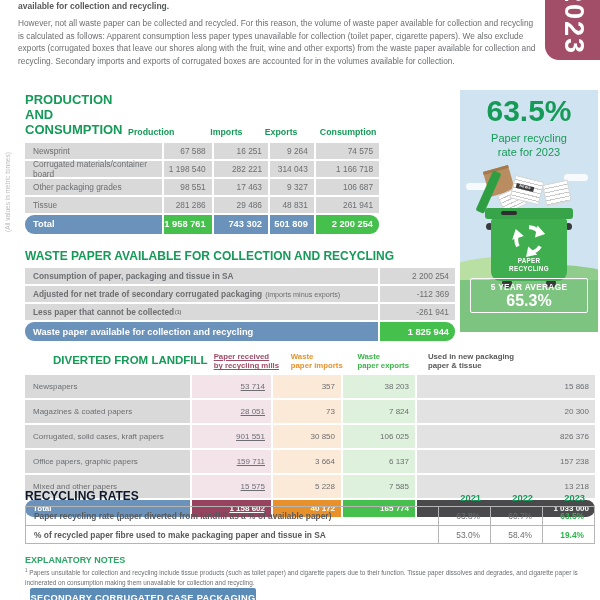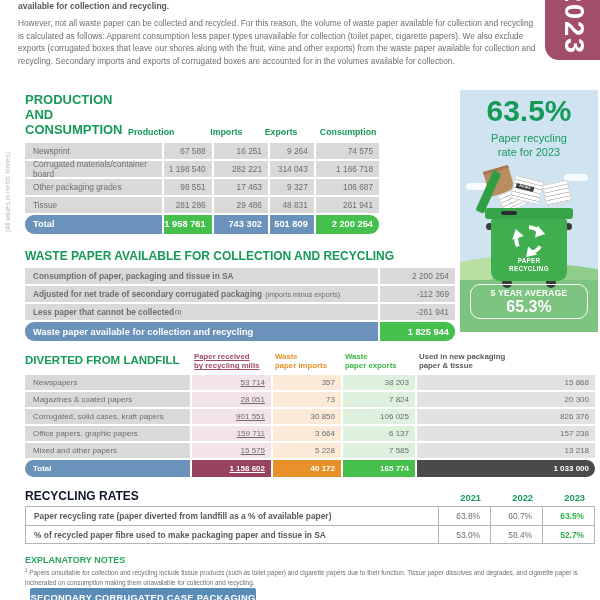--- a/index.html
+++ b/index.html
@@ -64,43 +64,43 @@
   .lid { position:absolute; top:118px; left:25px; width:88px; height:11px; background:#38a449; border-radius:3px; }
   .lid-slot { position:absolute; top:3px; left:16px; width:16px; height:4px; background:#2e2e30; border-radius:2px; }
   .bin-body { position:absolute; top:129px; left:31px; width:76px; height:62px; background:#3fae4e;
     border-radius:2px 2px 9px 9px; display:flex; flex-direction:column; align-items:center; z-index:3; }
   .knob { position:absolute; width:7px; height:7px; background:#3a3a3c; border-radius:50%; top:133px; z-index:2; }
   .k-l { left:26px; } .k-r { left:105px; }
   .wheel { position:absolute; width:10px; height:10px; background:#3a3a3c; border-radius:50%; top:188px; z-index:2; }
   .w-l { left:42px; } .w-r { left:86px; }
   .bin-icon { margin-top:4px; }
   .bin-label { font-size:6.3px; font-weight:bold; color:#fff; text-align:center; line-height:1.25; letter-spacing:.3px; }
-  .avg-box { position:absolute; bottom:13px; left:10px; width:118px; border:1px solid #fff; border-radius:10px;
+  .avg-box { position:absolute; bottom:19px; left:10px; width:118px; border:1px solid #fff; border-radius:2px;
     text-align:center; color:#fff; padding:3px 0 2px; z-index:5; }
   .avg-label { font-size:8.3px; font-weight:bold; letter-spacing:.3px; }
   .avg-value { font-size:16px; font-weight:bold; }
 
   
   .waste { position:absolute; top:249px; left:25px; width:430px; }
   .waste-title { font-size:12px; font-weight:bold; color:#169a58; white-space:nowrap; margin-bottom:5px; }
   .waste .tcell { height:16px; }
   .waste .lab { width:353px; font-weight:bold; }
   .waste .num { width:75px; }
   .waste .total .tcell { height:19px; }
   .waste sup { font-size:5px; vertical-align:super; margin-left:1px; }
   .small-paren { font-weight:normal; font-size:7.2px; margin-left:3px; }
 
   
   .div-sec { position:absolute; top:351px; left:25px; width:570px; }
   .div-head { display:flex; gap:2px; align-items:flex-start; margin-bottom:4px; }
-  .div-title { width:165px; font-size:11.5px; font-weight:bold; color:#169a58; padding-top:3px; }
+  .div-title { width:165px; font-size:11.5px; font-weight:bold; color:#169a58; padding-top:3px;margin-left:28px; }
   .div-head .col { font-size:7.8px; font-weight:bold; line-height:1.2; padding:1px 0 0 2px; }
   .dc1{width:79px;text-decoration:underline;} .dc2{width:68px;} .dc3{width:72px;} .dc4{width:178px;}
   .col-maroon { color:#a04b66; } .col-orange { color:#e8912b; } .col-green { color:#3cb54a; } .col-gray { color:#58595b; }
-  .div-sec .tcell { height:15px; font-size:8px; }
+  .div-sec .tcell { height:23px; font-size:8px; }
   .div-sec .lab { width:165px; }
   .tint-pink { background:#f3e4ea; } .tint-peach { background:#fcead9; }
   .tint-green { background:#def1dc; } .tint-gray { background:#e2e2e2; }
   .div-sec .total .tcell { height:17px; }
 
   
   .rates { position:absolute; top:489px; left:25px; width:570px; }
   .rates-head { display:flex; align-items:flex-end; margin-bottom:3px; }
   .rates-title { flex:1; font-size:12px; font-weight:bold; color:#0f172a; }
   .rates-head .yr { width:52px; text-align:right; padding-right:10px; font-size:9.3px; font-weight:bold; color:#169a58; }
@@ -339,21 +339,21 @@
       <div class="rrow">
         <div class="rlab">Paper recycling rate (paper diverted from landfill as a % of available paper)</div>
         <div class="rval">63.8%</div>
         <div class="rval">60.7%</div>
         <div class="rval green">63.5%</div>
       </div>
       <div class="rrow">
         <div class="rlab">% of recycled paper fibre used to make packaging paper and tissue in SA</div>
         <div class="rval">53.0%</div>
         <div class="rval">58.4%</div>
-        <div class="rval green">52.7%</div>
+        <div class="rval green">19.4%</div>
       </div>
     </div>
   </section>
 
   <section class="notes">
     <div class="notes-title">EXPLANATORY NOTES</div>
     <p class="notes-body"><sup>1</sup> <span>Papers unsuitable for collection and recycling include tissue products (such as toilet paper) and cigarette papers due to their function. Tissue paper dissolves and degrades, and cigarette paper is incinerated on consumption making them unavailable for collection and recycling.</span></p>
   </section>
 
   <div class="footer-banner">

